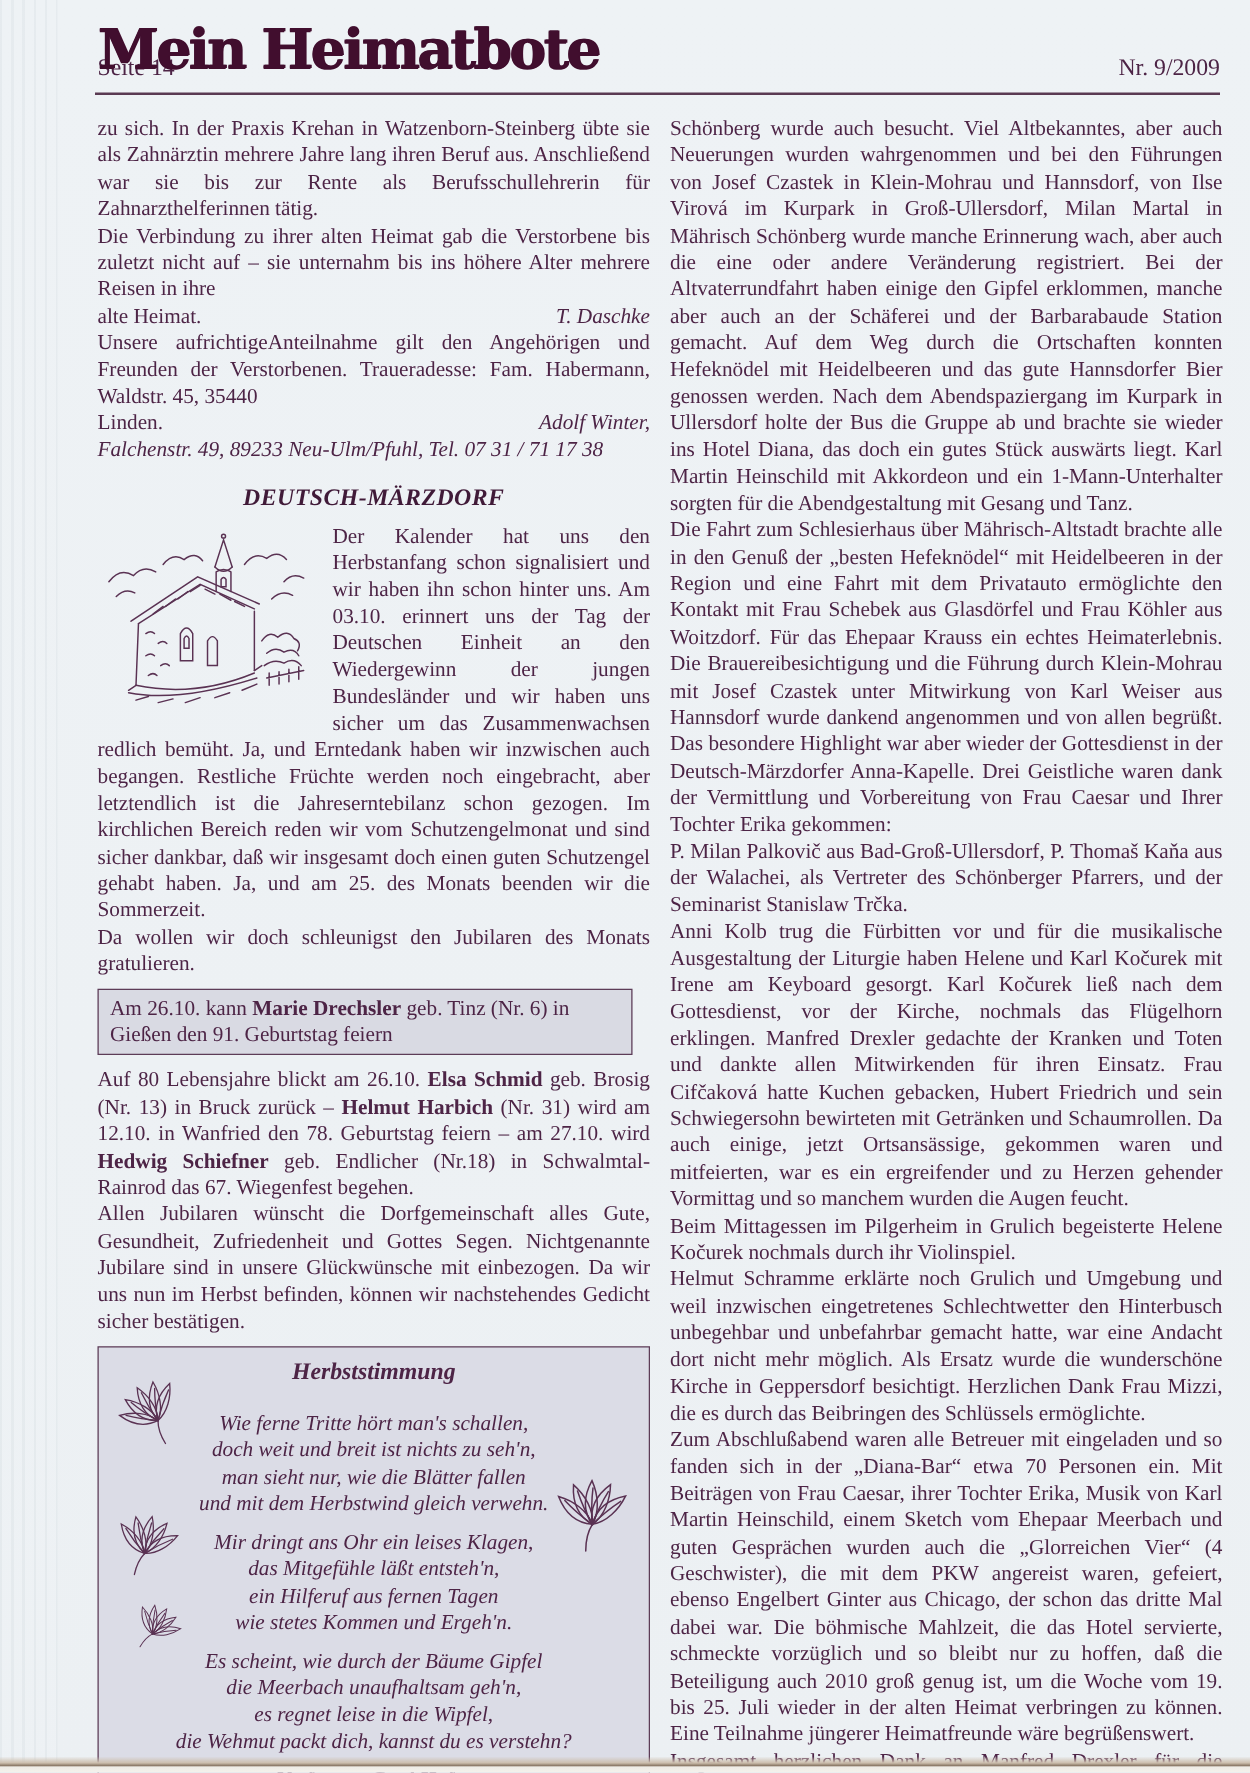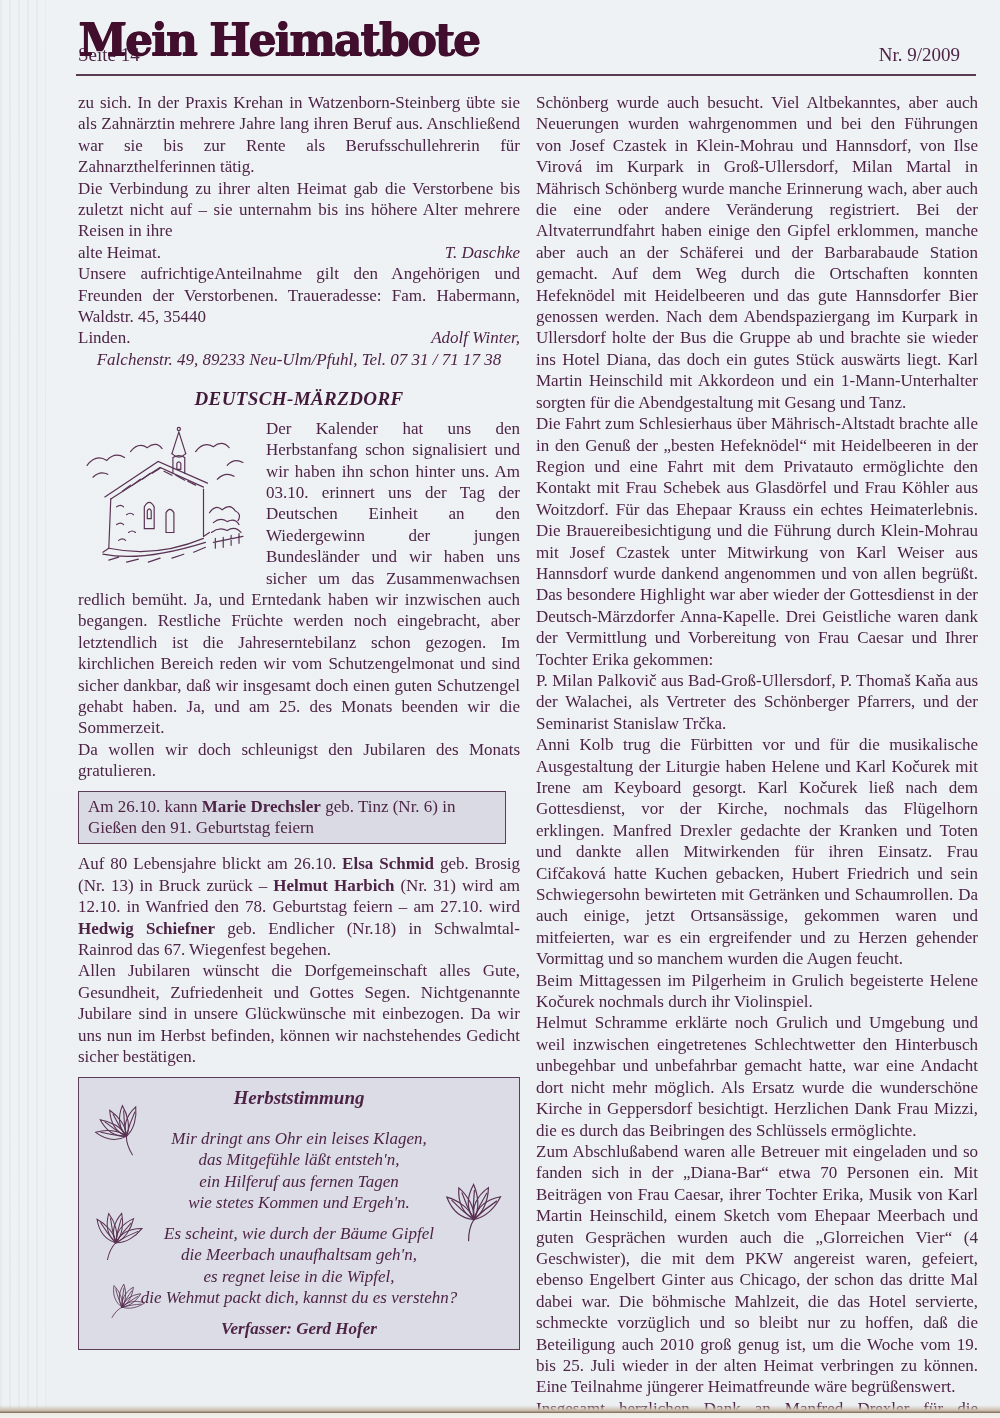--- a/index.html
+++ b/index.html
@@ -14,30 +14,30 @@
   html,body{width:1000px;height:1418px;}
   body{font-family:"Liberation Serif","DejaVu Serif",serif;background:#e9edf0;}
   .page{position:relative;width:1000px;height:1418px;overflow:hidden;
         background:linear-gradient(180deg,#eef2f5 0%,#edf1f4 60%,#ecf0f3 100%);color:var(--ink);}
   .scan-left{position:absolute;left:0;top:0;bottom:0;width:46px;
         background:repeating-linear-gradient(90deg,#e0e6ea 0 2px,#eef2f5 2px 9px);opacity:.6;}
   .scan-bottom{position:absolute;left:0;right:0;bottom:0;height:16px;
         background:linear-gradient(180deg,rgba(0,0,0,0) 0%,rgba(0,0,0,0) 20%,#cdbfae 52%,#8a7866 66%,#efece6 72%,#f4f2ec 100%);}
   header{position:absolute;top:0;left:78px;right:24px;height:74px;}
   .page-number{position:absolute;left:0;bottom:8px;font-size:19px;color:var(--ink);}
-  .issue-number{position:absolute;right:16px;bottom:8px;font-size:19px;color:var(--ink);}
+  .issue-number{position:absolute;right:0;bottom:8px;font-size:19px;color:var(--ink);}
   .masthead{position:absolute;left:0;right:4px;top:16px;text-align:left;
         font-family:"DejaVu Serif","Liberation Serif",serif;font-weight:bold;
         font-size:44px;line-height:1.1;color:#410e2e;letter-spacing:-2px;
         text-shadow:1px 0 #410e2e,0 1px #410e2e;}
   .rule{position:absolute;top:74px;left:76px;right:24px;height:2px;background:#5a3a52;}
   .cols{position:absolute;top:92px;left:78px;width:900px;display:flex;gap:16px;}
   .col{width:442px;font-size:17px;line-height:21.4px;text-align:justify;hyphens:auto;}
   .para{margin:0;}
-  .al-center{text-align:center;}
+  .al-center{}
   .al-left{text-align:left;}
   .bd{font-weight:bold;}
   .it{font-style:italic;}
   .tail{display:flex;justify-content:space-between;line-height:21.4px;}
   .heading{font-weight:bold;text-align:center;font-size:19px;letter-spacing:.4px;
         margin:18px 0 8px 0;color:var(--ink-dark);font-style:italic;}
   .ann-box{background:var(--box-bg);border:1.4px solid var(--box-border);
         padding:4px 9px 5px 9px;margin:9px 14px 9px 0;}
   .poem-box{position:relative;background:var(--poem-bg);border:1.6px solid var(--box-border);
         padding:9px 12px 10px 12px;margin:10px 0 12px 0;}
@@ -118,20 +118,26 @@
         </div>
         <p class="para" lang="de"><span>Da wollen wir doch schleunigst den Jubilaren des Monats gratulieren.</span></p>
         <div class="ann-box">
           <p class="para al-left" lang="de"><span>Am 26.10. kann </span><span class="bd">Marie Drechsler</span><span> geb. Tinz (Nr. 6) in Gießen den 91. Geburtstag feiern</span></p>
         </div>
         <p class="para" lang="de"><span>Auf 80 Lebensjahre blickt am 26.10. </span><span class="bd">Elsa Schmid</span><span> geb. Brosig (Nr. 13) in Bruck zurück – </span><span class="bd">Helmut Harbich</span><span> (Nr. 31) wird am 12.10. in Wanfried den 78. Geburtstag feiern – am 27.10. wird </span><span class="bd">Hedwig Schiefner</span><span> geb. Endlicher (Nr.18) in Schwalmtal-Rainrod das 67. Wiegenfest begehen.</span></p>
         <p class="para" lang="de"><span>Allen Jubilaren wünscht die Dorfgemeinschaft alles Gute, Gesundheit, Zufriedenheit und Gottes Segen. Nichtgenannte Jubilare sind in unsere Glückwünsche mit einbezogen. Da wir uns nun im Herbst befinden, können wir nachstehendes Gedicht sicher bestätigen.</span></p>
         <div class="poem-box">
           <div class="poem-title">Herbststimmung</div>
           <div class="poem-stanza">
+            <div class="poem-line">Wie ferne Tritte hört man's schallen,</div>
+            <div class="poem-line">doch weit und breit ist nichts zu seh'n,</div>
+            <div class="poem-line">man sieht nur, wie die Blätter fallen</div>
+            <div class="poem-line">und mit dem Herbstwind gleich verwehn.</div>
+          </div>
+          <div class="poem-stanza">
             <div class="poem-line">Mir dringt ans Ohr ein leises Klagen,</div>
             <div class="poem-line">das Mitgefühle läßt entsteh'n,</div>
             <div class="poem-line">ein Hilferuf aus fernen Tagen</div>
             <div class="poem-line">wie stetes Kommen und Ergeh'n.</div>
           </div>
           <div class="poem-stanza">
             <div class="poem-line">Es scheint, wie durch der Bäume Gipfel</div>
             <div class="poem-line">die Meerbach unaufhaltsam geh'n,</div>
             <div class="poem-line">es regnet leise in die Wipfel,</div>
             <div class="poem-line">die Wehmut packt dich, kannst du es verstehn?</div>

